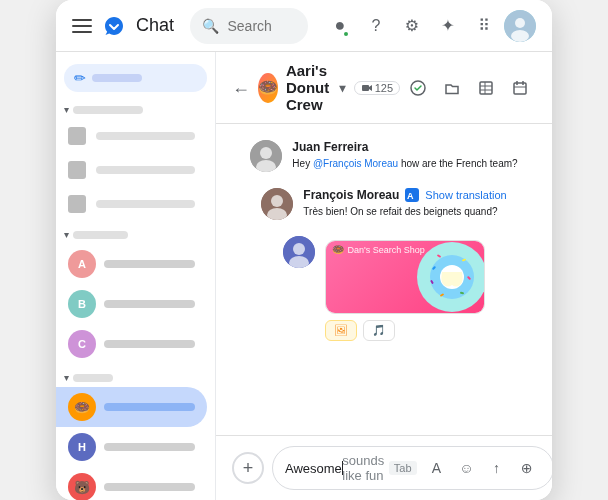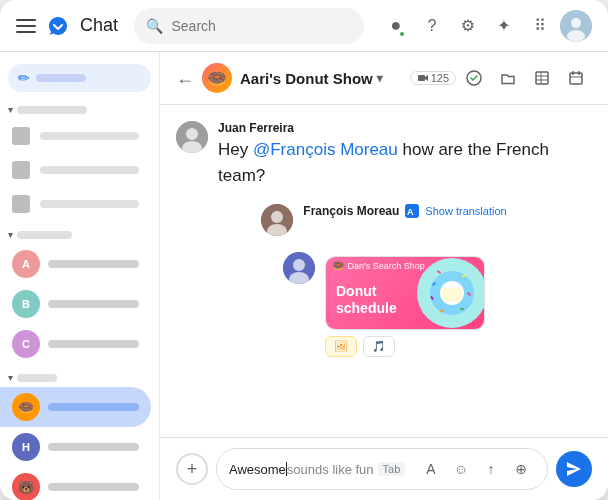--- a/index.html
+++ b/index.html
@@ -6,21 +6,21 @@
     body {
       background: #f0f0f0;
       display: flex;
       align-items: center;
       justify-content: center;
       min-height: 100vh;
       font-family: 'Google Sans', Arial, sans-serif;
     }
 
     .app-window {
-      width: 608px;
+      width: 496px;
       height: 500px;
       background: #fff;
       border-radius: 16px;
       box-shadow: 0 8px 32px rgba(0,0,0,0.18);
       display: flex;
       flex-direction: column;
       overflow: hidden;
     }
 
     
@@ -370,21 +370,21 @@
       display: flex;
       align-items: center;
       gap: 3px;
       font-size: 11px;
       color: #1a73e8;
       font-weight: 400;
       cursor: pointer;
     }
 
     .msg-text {
-      font-size: 17px;
+      font-size: 10px;
       color: #202124;
       line-height: 1.5;
     }
 
     .mention {
       color: #1a73e8;
       font-weight: 500;
     }
 
     
@@ -681,21 +681,21 @@
         <div class="chat-name-bar"></div>
       </div>
     </div>
 
     <div class="chat-panel">
 
       <div class="chat-header">
         <div class="back-btn">←</div>
         <div class="chat-header-avatar" style="font-size:16px;">🍩</div>
         <div class="chat-header-title">
-          <span>Aari's Donut Show</span>
+          <span>Aari's Donut Crew</span>
           <span class="chat-header-chevron">▾</span>
         </div>
 
         <div class="chat-header-actions">
 
           <div class="chat-msg-count">
             <svg width="12" height="12" viewBox="0 0 12 12">
                 <rect x="1" y="3" width="7" height="6" rx="1" fill="#5f6368"></rect>
                 <polygon points="8,5 11,3 11,9 8,7" fill="#5f6368"></polygon>
               </svg>
@@ -763,42 +763,39 @@
             <div class="msg-sender">
               <span>François Moreau</span>
               <svg width="14" height="14" viewBox="0 0 14 14">
                   <rect width="14" height="14" rx="3" fill="#1a73e8"></rect>
                   <text x="2" y="11" font-size="9" fill="white" font-family="Arial">A</text>
                 </svg>
               <div class="msg-sender-translate">
                 <span>Show translation</span>
               </div>
             </div>
+            <div class="msg-text">Très bien! On se refait des beignets quand?</div>
           </div>
         </div>
 
         <div class="message-group">
           <div class="msg-avatar" style="background:#5c6bc0;">
             <svg viewBox="0 0 32 32" width="32" height="32">
                 <circle cx="16" cy="16" r="16" fill="#5c6bc0"></circle>
                 <circle cx="16" cy="13" r="6" fill="rgba(255,255,255,0.7)"></circle>
                 <ellipse cx="16" cy="27" rx="10" ry="7" fill="rgba(255,255,255,0.7)"></ellipse>
               </svg>
           </div>
           <div class="msg-content">
 
             <div class="donut-card">
               <div class="donut-card-banner">
                 <div class="donut-card-label">
                   <span style="font-size:10px;">🍩</span>
                   <span class="donut-card-shop-name">Dan's Search Shop</span>
-                </div>
-                <div class="donut-card-text">
-                  <div>Donut</div>
-                  <div>schedule</div>
                 </div>
 
                 <svg class="donut-svg" viewBox="0 0 80 80" xmlns="http://www.w3.org/2000/svg">
                   <circle cx="40" cy="40" r="35" fill="#a8edea"></circle>
                   <circle cx="40" cy="40" r="22" fill="#81d4fa"></circle>
                   <circle cx="40" cy="40" r="12" fill="white"></circle>
 
                   <rect x="25" y="18" width="4" height="2" rx="1" fill="#ff4081" transform="rotate(30 27 19)"></rect>
                   <rect x="50" y="22" width="4" height="2" rx="1" fill="#ffeb3b" transform="rotate(-20 52 23)"></rect>
                   <rect x="55" y="40" width="4" height="2" rx="1" fill="#ff4081" transform="rotate(45 57 41)"></rect>

